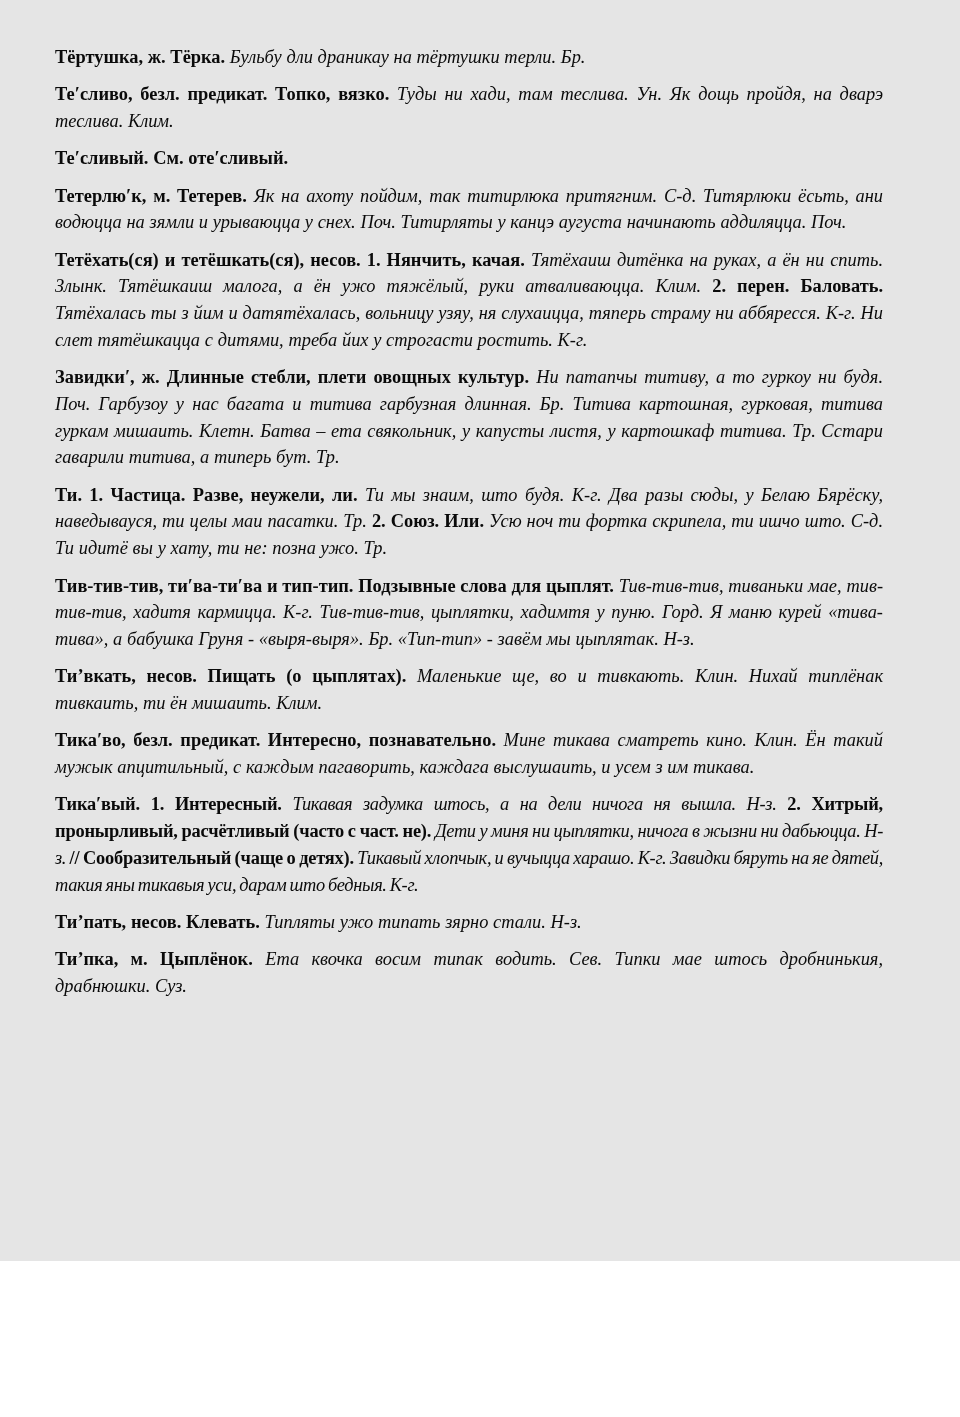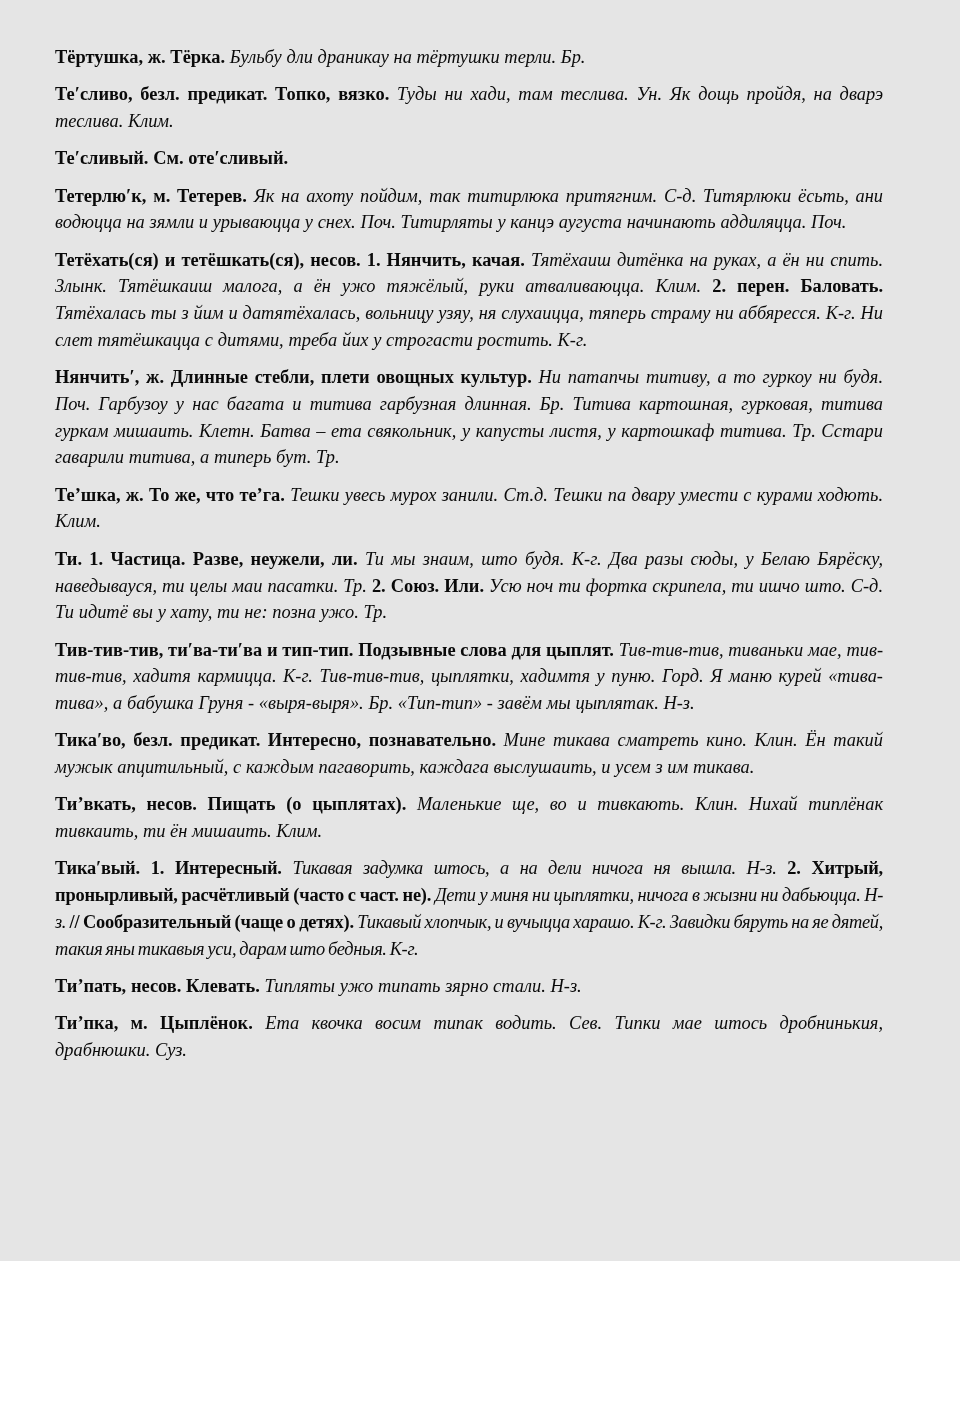--- a/index.html
+++ b/index.html
@@ -94,49 +94,45 @@
     </p>
 
     <p class="entry">
       <span class="hw">Тетёхать(ся) и тетёшкать(ся), несов. 1. Нянчить, качая.</span>
       <span class="ex">Тятёхаиш дитёнка на руках, а ён ни спить. Злынк. Тятёшкаиш малога, а ён ужо тяжёлый, руки атваливаюцца. Клим.</span>
       <span class="hw">2. перен. Баловать.</span>
       <span class="ex">Тятёхалась ты з йим и датятёхалась, вольницу узяу, ня слухаицца, тяперь страму ни аббяресся. К-г.  Ни слет  тятёшкацца с дитями, треба йих у строгасти ростить. К-г.</span>
     </p>
 
     <p class="entry">
-      <span class="hw">Нянчить′, ж. Длинные стебли, плети овощных культур.</span>
+      <span class="hw">Завидки′, ж. Длинные стебли, плети овощных культур.</span>
       <span class="ex">Ни патапчы титиву, а то гуркоу ни будя. Поч.  Гарбузоу у нас багата и титива гарбузная длинная. Бр.  Титива картошная, гурковая, титива гуркам мишаить. Клетн. Батва – ета свякольник, у капусты листя, у картошкаф титива. Тр.  Сстари гаварили титива, а типерь бут. Тр.</span>
     </p>
 
-    <p class="entry">
-      <span class="hw">Те’шка, ж. То же, что те’га.</span>
-      <span class="ex">Тешки увесь мурох занили. Ст.д. Тешки па двару умести с курами ходють. Клим.</span>
-    </p>
 
     <p class="entry">
       <span class="hw">Ти. 1. Частица. Разве, неужели, ли.</span>
       <span class="ex">Ти мы знаим, што будя. К-г.  Два разы сюды, у Белаю Бярёску, наведывауся, ти целы маи пасатки. Тр.</span>
       <span class="hw">2. Союз. Или.</span>
       <span class="ex">Усю ноч ти фортка скрипела, ти  ишчо што. С-д.  Ти идитё вы у хату, ти не: позна ужо. Тр.</span>
     </p>
 
     <p class="entry">
       <span class="hw">Тив-тив-тив, ти′ва-ти′ва и тип-тип. Подзывные слова для цыплят.</span>
       <span class="ex">Тив-тив-тив, тиваньки мае, тив-тив-тив, хадитя кармицца. К-г.  Тив-тив-тив, цыплятки, хадимтя у пуню. Горд. Я маню курей «тива-тива», а бабушка Груня  - «выря-выря». Бр.  «Тип-тип» - завём мы цыплятак. Н-з.</span>
     </p>
 
     <p class="entry">
-      <span class="hw">Тика′во, безл. предикат. Интересно, познавательно.</span>
-      <span class="ex">Мине тикава сматреть кино. Клин. Ён такий мужык апцитильный, с каждым пагаворить, каждага выслушаить, и усем з им тикава.</span>
+      <span class="hw">Ти’вкать, несов. Пищать (о цыплятах).</span>
+      <span class="ex">Маленькие ще, во и тивкають. Клин. Нихай типлёнак тивкаить, ти ён мишаить. Клим.</span>
     </p>
 
     <p class="entry">
-      <span class="hw">Ти’вкать, несов. Пищать (о цыплятах).</span>
-      <span class="ex">Маленькие ще, во и тивкають. Клин. Нихай типлёнак тивкаить, ти ён мишаить. Клим.</span>
+      <span class="hw">Тика′во, безл. предикат. Интересно, познавательно.</span>
+      <span class="ex">Мине тикава сматреть кино. Клин. Ён такий мужык апцитильный, с каждым пагаворить, каждага выслушаить, и усем з им тикава.</span>
     </p>
 
     <p class="entry tight">
       <span class="hw">Тика′вый. 1. Интересный.</span>
       <span class="ex">Тикавая задумка штось, а на дели ничога ня вышла. Н-з.</span>
       <span class="hw">2. Хитрый, пронырливый, расчётливый (часто с част. не).</span>
       <span class="ex">Дети у миня ни цыплятки, ничога в жызни ни дабьюцца. Н-з.</span>
       <span class="hw">// Сообразительный (чаще о детях).</span>
       <span class="ex">Тикавый хлопчык, и вучыцца харашо. К-г.  Завидки бяруть на яе дятей, такия яны тикавыя уси, дарам што бедныя. К-г.</span>
     </p>

